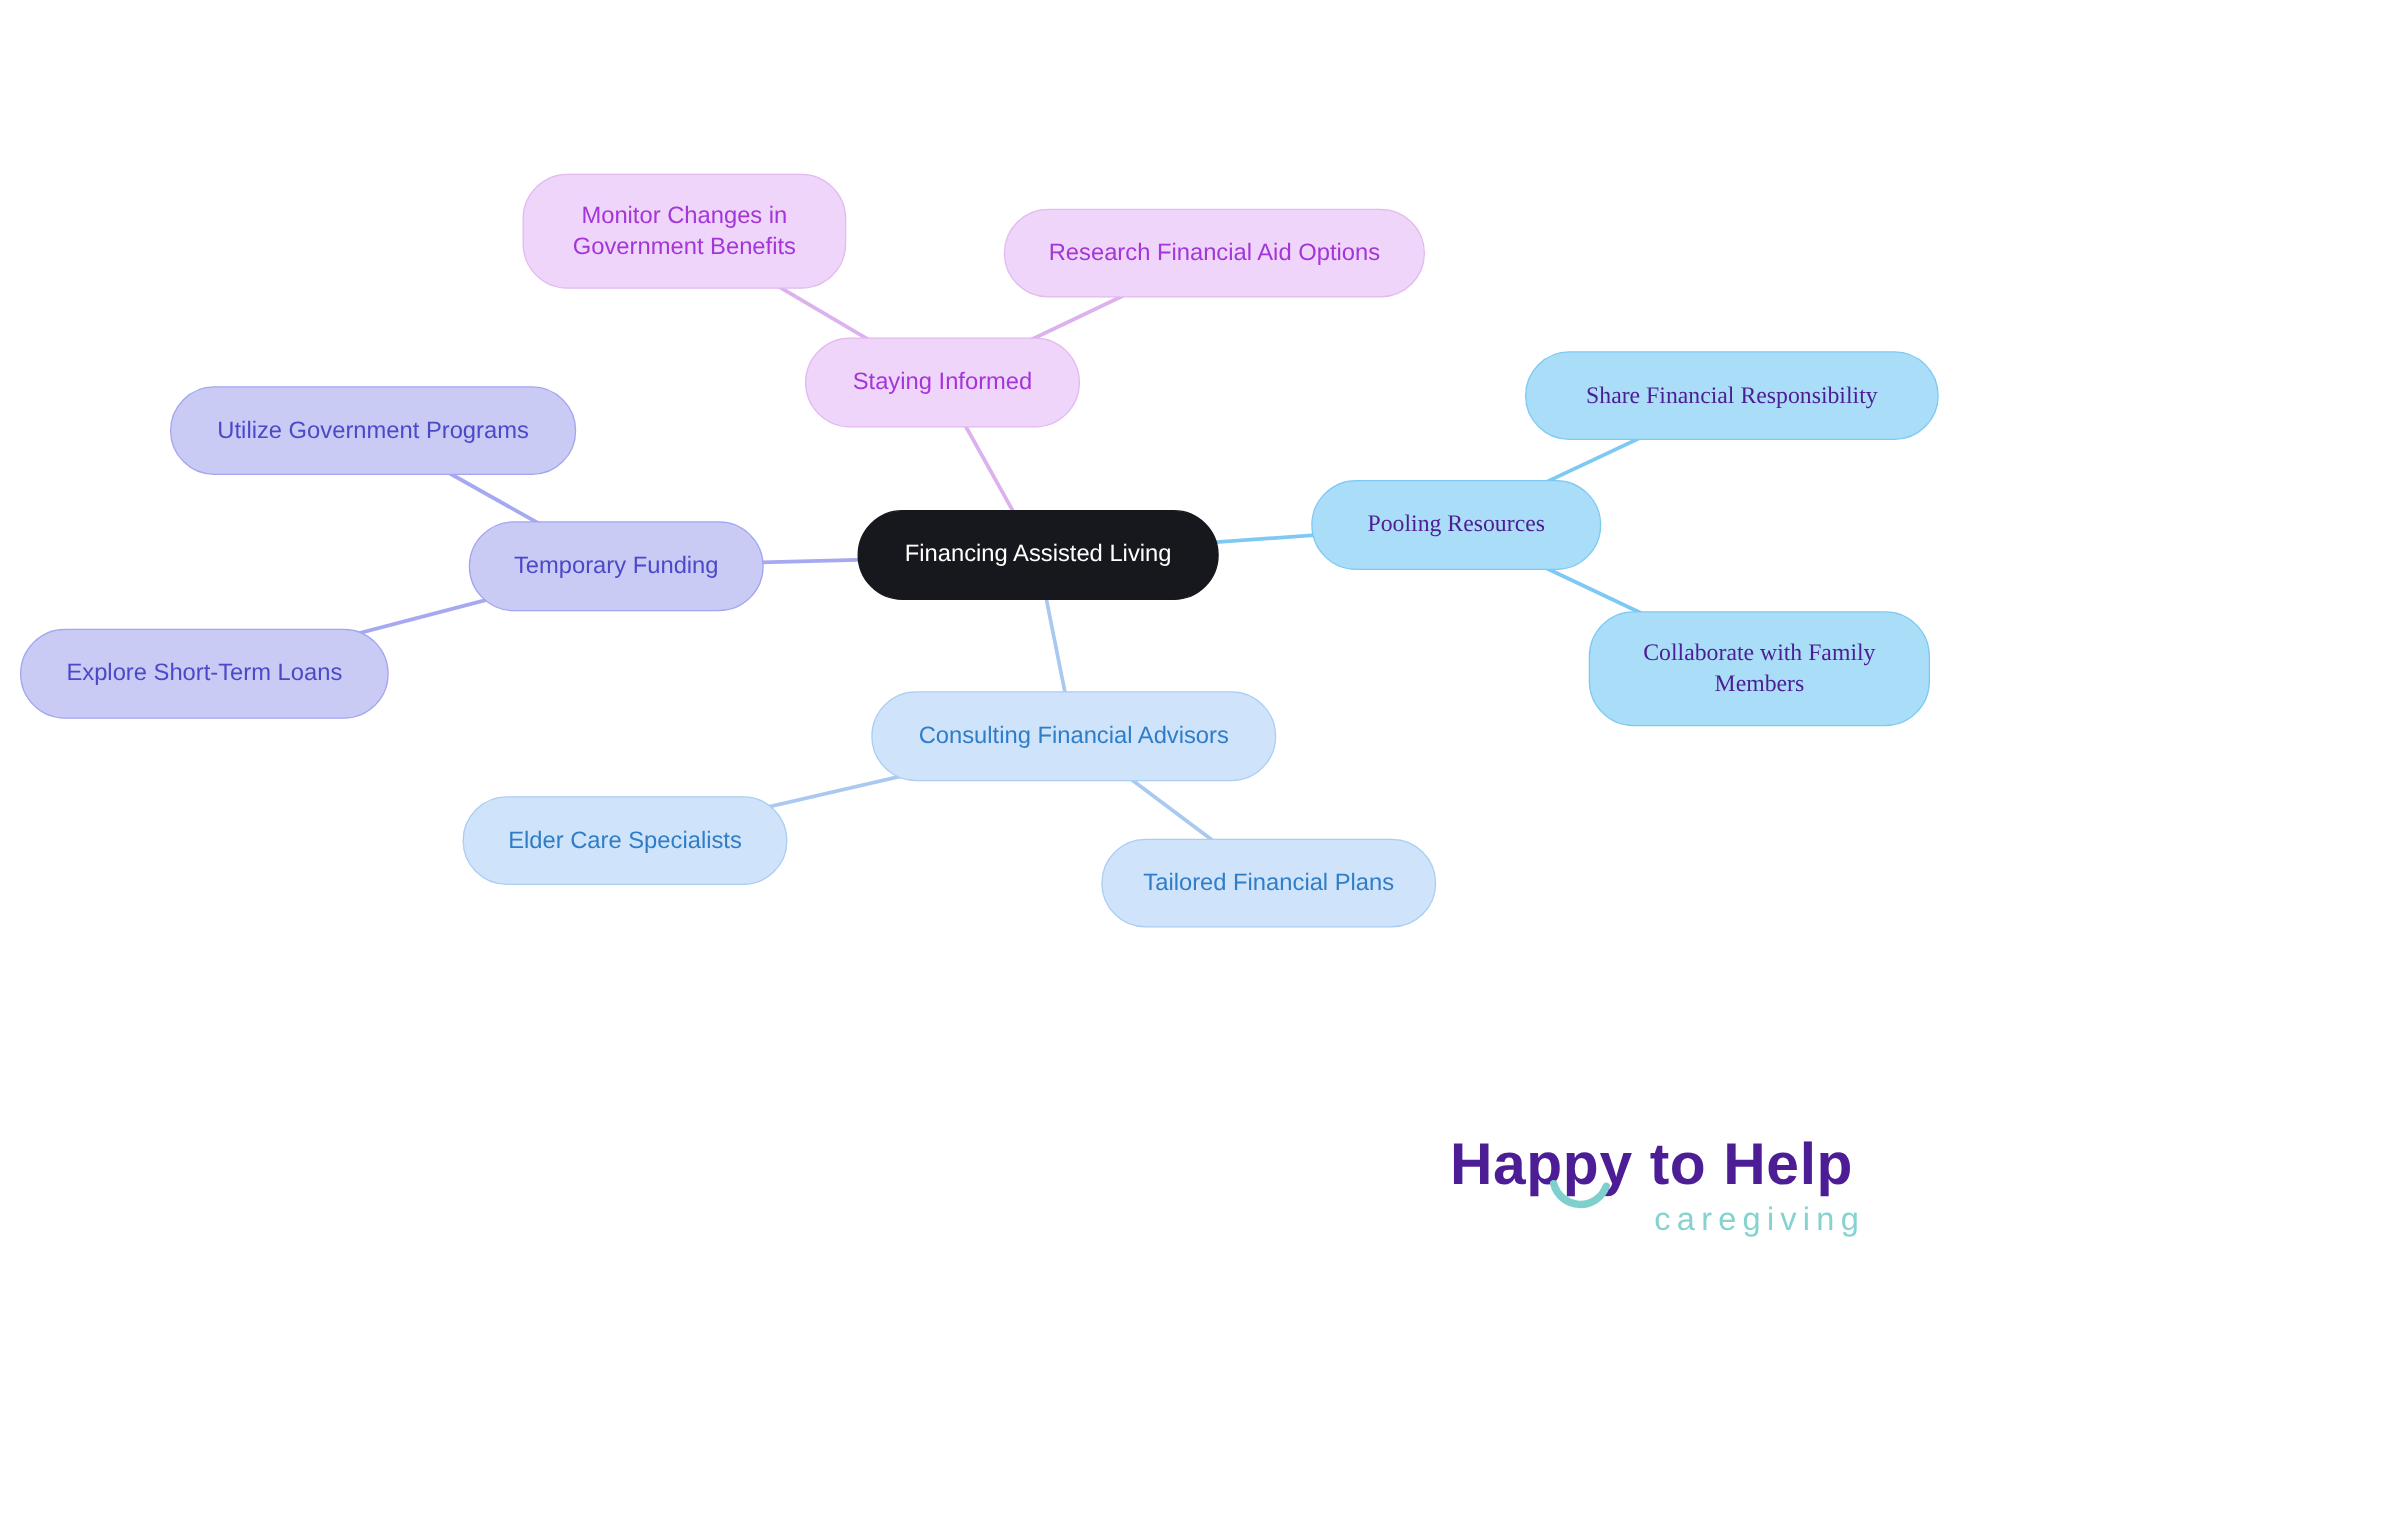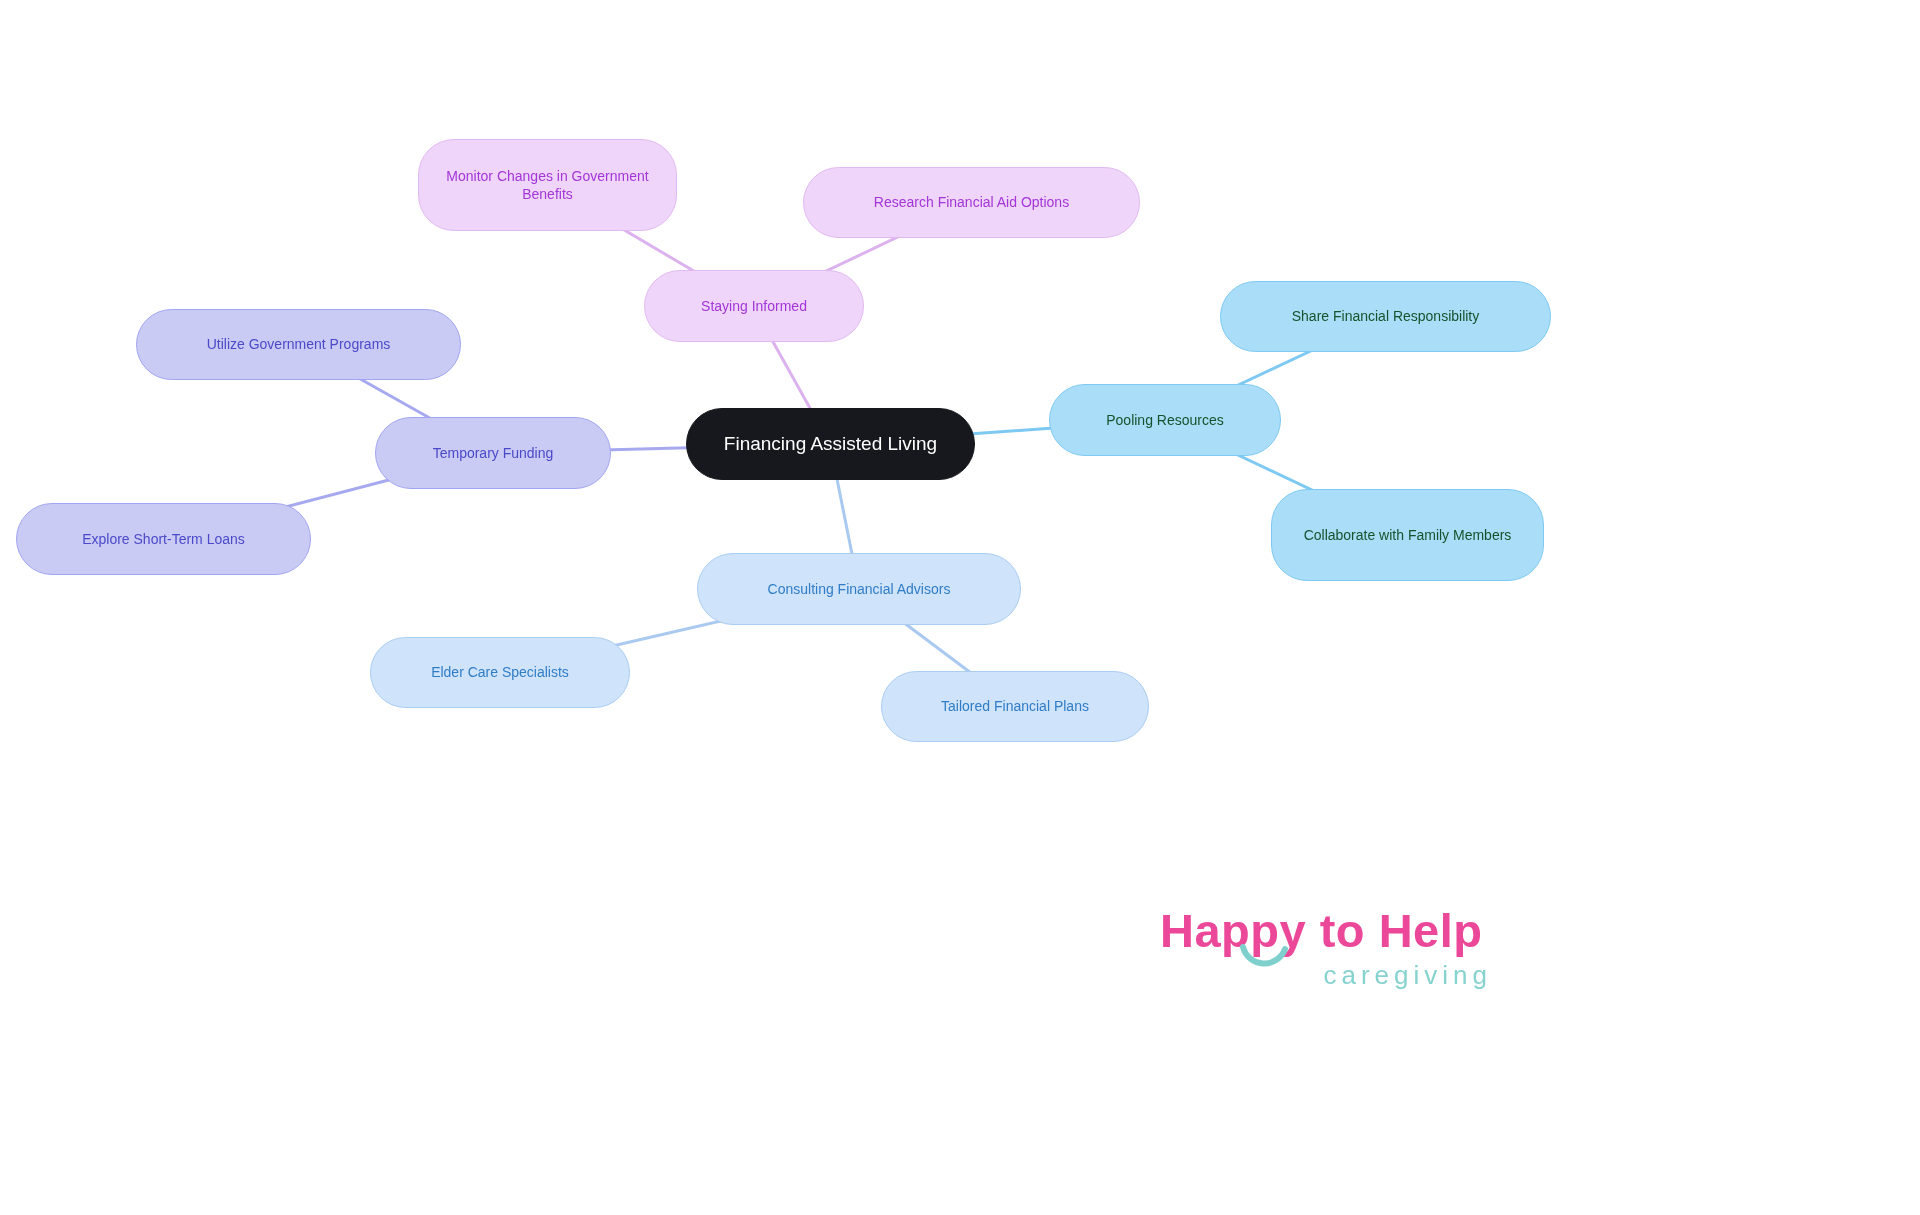--- a/index.html
+++ b/index.html
@@ -9,38 +9,38 @@
     position:relative; overflow:hidden;
     font-family:"Liberation Sans", sans-serif;
   }
   .canvas { position:absolute; inset:0; width:1920px; height:1215px; }
   svg.edges { position:absolute; left:0; top:0; width:1920px; height:1215px; }
   .node {
     position:absolute;
     display:flex; align-items:center; justify-content:center;
     text-align:center;
     border-radius:36px;
-    font-size:14px; line-height:1.32;
+    font-size:19px; line-height:1.32;
     padding:10px 20px;
     border:1.5px solid transparent;
   }
   .node-central {
     background:#17181d; color:#ffffff; border-color:#17181d;
     font-size:19px;
   }
   .branch-purple { background:#eed5f9; border-color:#e2b9f1; color:#a435d8; }
   .branch-peri   { background:#c9cbf5; border-color:#a2a5ef; color:#4b49c8; }
-  .branch-blue   { background:#a9ddf8; border-color:#7ec9f2; color:#14532d; }
+  .branch-blue   { background:#a9ddf8; border-color:#7ec9f2; color:#4c1d95;font-family:Liberation Serif, serif; }
   .branch-lblue  { background:#cfe3fa; border-color:#aacdf2; color:#2f7dc7; }
 
   .logo { position:absolute; left:1160px; top:903px; width:362px; }
   .logo-title {
     position:relative;
     font-size:47px; font-weight:bold; letter-spacing:0.5px;
-    color:#ec4899; white-space:nowrap;
+    color:#4c1d95; white-space:nowrap;
   }
   .logo-smile { position:absolute; left:78px; top:40px; }
   .logo-sub {
     margin-top:2px; padding-right:30px;
     text-align:right;
     font-size:26px; letter-spacing:5px;
     color:#85d2ce;
   }
 </style>
 </head>

